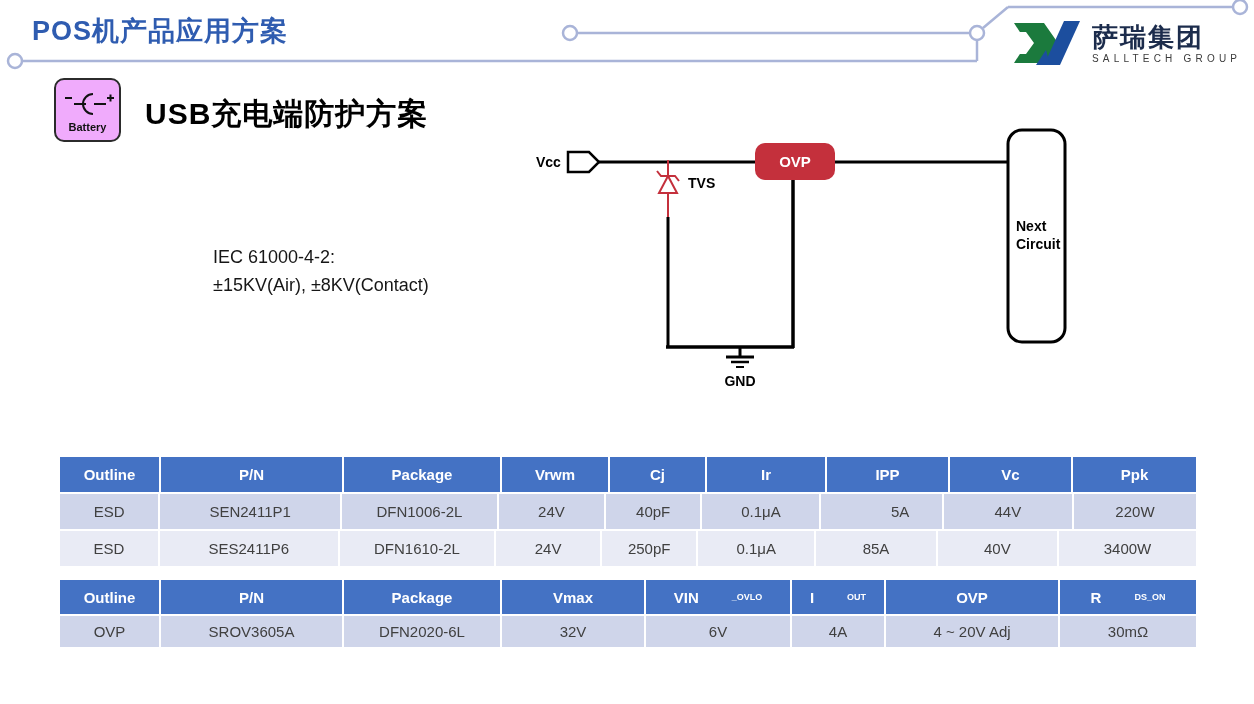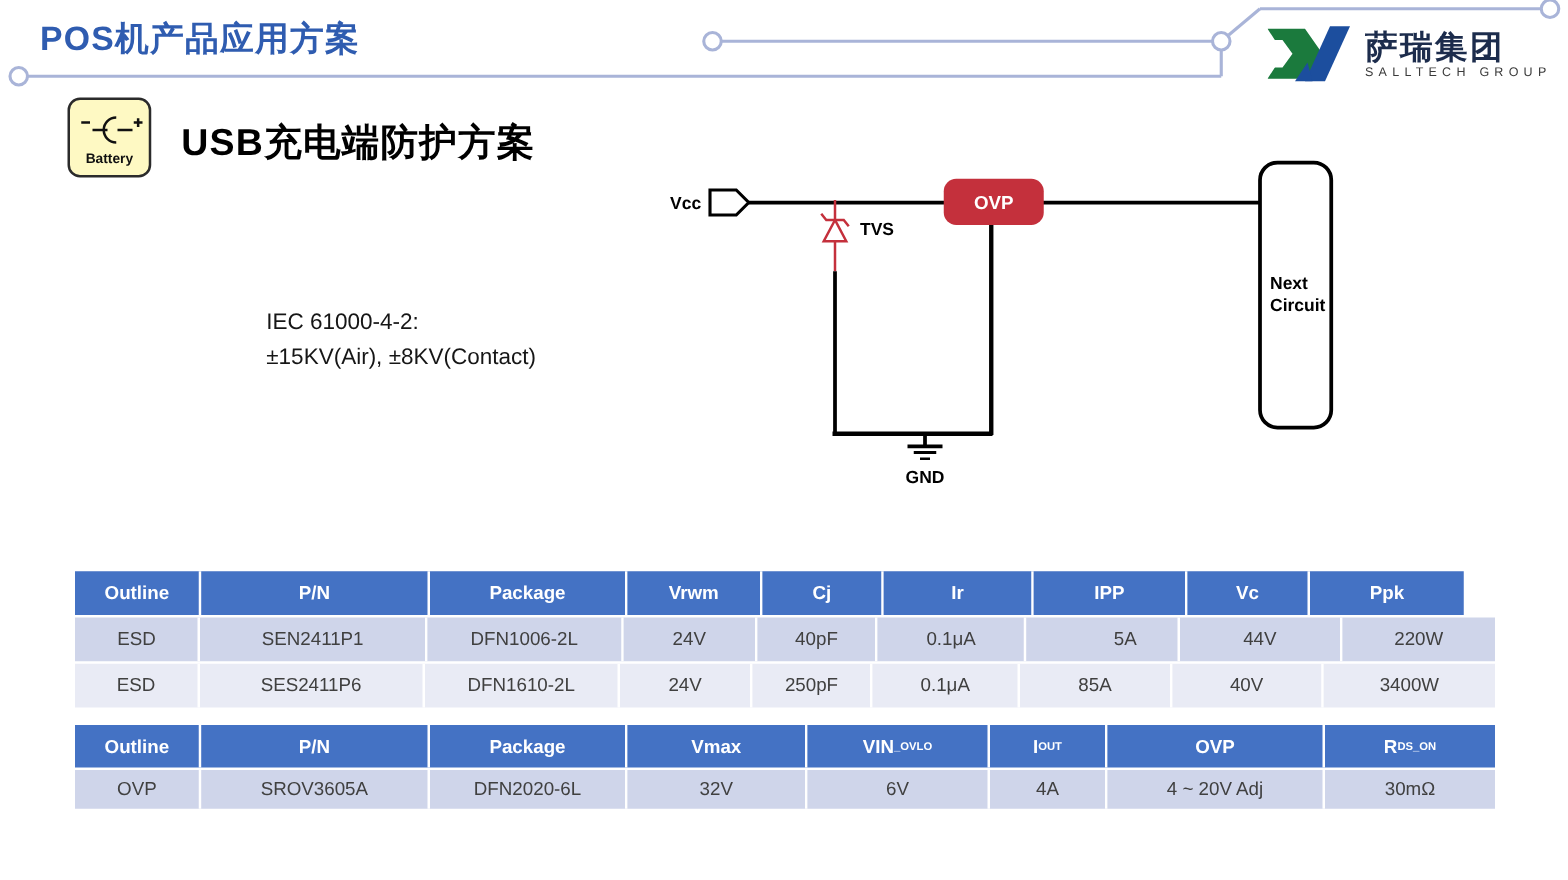--- a/index.html
+++ b/index.html
@@ -12,36 +12,36 @@
   .page-title{
     left:32px;top:13px;font-size:27px;font-weight:bold;color:#2f5cb0;letter-spacing:1px;
   }
   .logo-wrap{left:1014px;top:18px;display:flex;align-items:center;}
   .logo-text{margin-left:8px;}
   .logo-cn{font-size:26px;font-weight:bold;color:#1c2c4c;letter-spacing:2px;line-height:28px;}
   .logo-en{font-size:10px;color:#3a3a3a;letter-spacing:4.2px;margin-top:2px;}
   
   .battery-box{
     left:54px;top:78px;width:67px;height:64px;border:2px solid #2b2b2b;border-radius:10px;
-    box-sizing:border-box;background:#fef9c3;
+    box-sizing:border-box;background:#f0abfc;
   }
   .battery-label{position:absolute;left:0;right:0;bottom:7px;text-align:center;
     font-size:11px;font-weight:bold;color:#111;}
   .section-heading{left:145px;top:94px;font-size:30px;font-weight:bold;color:#000;letter-spacing:1px;}
   .standard-text{left:213px;top:243px;font-size:18px;color:#161616;line-height:28px;}
   
   .tbl{position:absolute;left:60px;width:1136px;}
   .tr{display:flex;margin-bottom:2px;}
   .td{display:flex;align-items:center;justify-content:center;box-sizing:border-box;
       border-right:2px solid #ffffff;font-size:15px;color:#404040;}
   .td:last-child{border-right:none;}
   .th .td{background:#4472c4;color:#ffffff;font-weight:bold;}
   .row-dark .td{background:#cfd5ea;}
   .row-light .td{background:#e9ebf5;}
-  sub.subs{font-size:9px;font-weight:bold;}
+  sub.subs{font-size:9px;font-weight:bold;padding-left:33px;}
   svg text{font-family:"Liberation Sans", sans-serif;}
 </style>
 </head>
 <body>
 
 <svg class="abs" style="left:0;top:0;" width="1254" height="80" viewBox="0 0 1254 80">
   <g stroke="#a9b4d8" stroke-width="2.5" fill="none">
     <line x1="22" y1="61" x2="977" y2="61"></line>
     <line x1="977" y1="61" x2="977" y2="40"></line>
     <line x1="577" y1="33" x2="970" y2="33"></line>
@@ -128,21 +128,21 @@
 
 <div class="tbl" style="top:457px;">
   <div class="tr th" style="height:35px;">
     <div class="td" style="width:101px;">Outline</div>
     <div class="td" style="width:183px;">P/N</div>
     <div class="td" style="width:158px;">Package</div>
     <div class="td" style="width:108px;text-align:right;">Vrwm</div>
     <div class="td" style="width:97px;">Cj</div>
     <div class="td" style="width:120px;">Ir</div>
     <div class="td" style="width:123px;">IPP</div>
-    <div class="td" style="width:98px;">Vc</div>
+    <div class="td" style="width:123px;">Vc</div>
     <div class="td" style="width:123px;">Ppk</div>
   </div>
   <div class="tr row-dark" style="height:35px;">
     <div class="td" style="width:101px;">ESD</div>
     <div class="td" style="width:183px;">SEN2411P1</div>
     <div class="td" style="width:158px;">DFN1006-2L</div>
     <div class="td" style="width:108px;">24V</div>
     <div class="td" style="width:97px;">40pF</div>
     <div class="td" style="width:120px;">0.1μA</div>
     <div class="td" style="width:123px;padding-left:37px;">5A</div>

